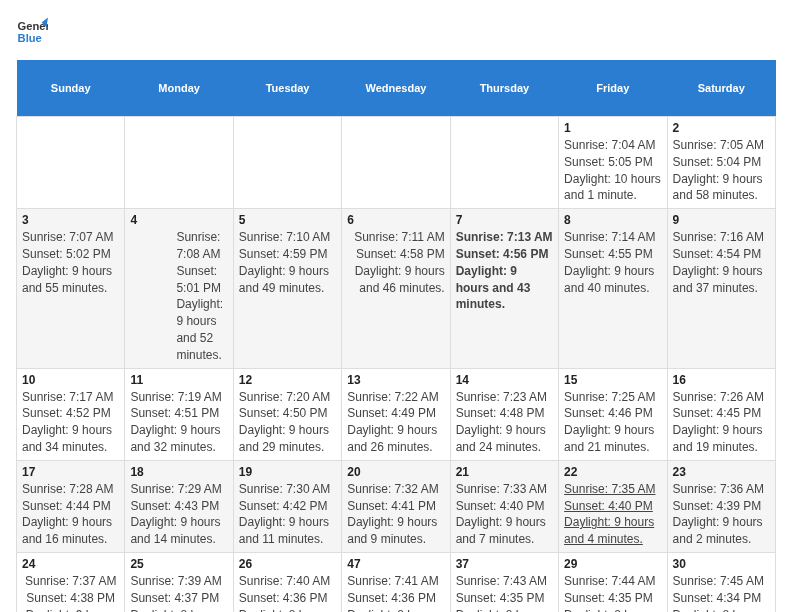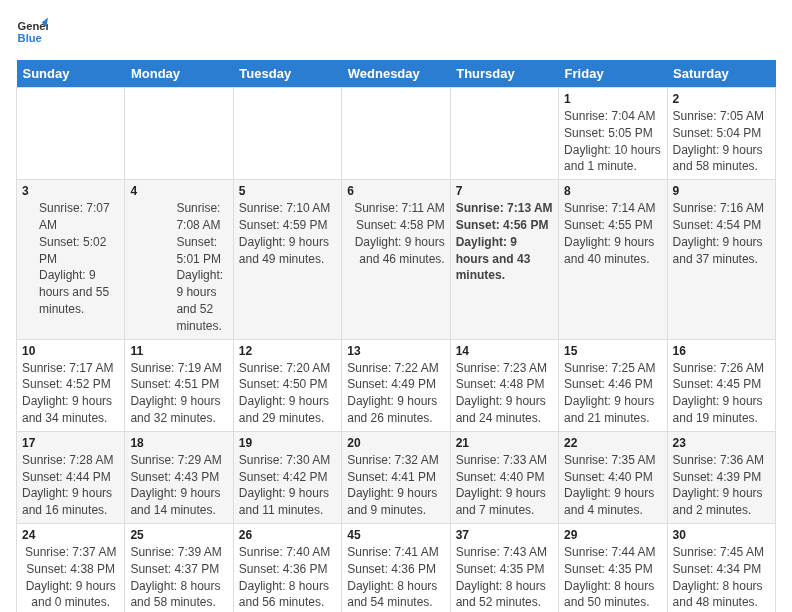--- a/index.html
+++ b/index.html
@@ -38,23 +38,23 @@
       color: #555;
     }
     table {
       width: 100%;
       border-collapse: collapse;
       font-size: 10px;
     }
     th {
       background-color: #2a7dd1;
       color: white;
-      text-align: left;
-      padding: 6px 6px;
-      font-size: 13px;
+      text-align: center;
+      padding: 22px 6px;
+      font-size: 11px;
       font-weight: bold;
     }
     td {
       vertical-align: top;
       padding: 4px 5px;
       border: 1px solid #ddd;
       width: 14.28%;
       min-height: 80px;
       height: 90px;
     }
@@ -125,21 +125,21 @@
         <td>
           <div class="day-number">2</div>
           <div class="day-info" style="white-space: pre-line;">Sunrise: 7:05 AM
 Sunset: 5:04 PM
 Daylight: 9 hours and 58 minutes.</div>
         </td>
       </tr>
       <tr>
         <td>
           <div class="day-number">3</div>
-          <div class="day-info" style="white-space: pre-line; margin-left: 17px;">Sunrise: 7:07 AM
+          <div class="day-info" style="white-space: pre-line;">Sunrise: 7:07 AM
 Sunset: 5:02 PM
 Daylight: 9 hours and 55 minutes.</div>
         </td>
         <td>
           <div class="day-number">4</div>
           <div class="day-info" style="white-space: pre-line; margin-left: 46px;">Sunrise: 7:08 AM
 Sunset: 5:01 PM
 Daylight: 9 hours and 52 minutes.</div>
         </td>
         <td>
@@ -243,21 +243,21 @@
 Daylight: 9 hours and 9 minutes.</div>
         </td>
         <td>
           <div class="day-number">21</div>
           <div class="day-info" style="white-space: pre-line;">Sunrise: 7:33 AM
 Sunset: 4:40 PM
 Daylight: 9 hours and 7 minutes.</div>
         </td>
         <td>
           <div class="day-number">22</div>
-          <div class="day-info" style="white-space: pre-line;">Sunrise: 7:35 AM
+          <div class="day-info" style="white-space: pre-line; text-decoration: underline;">Sunrise: 7:35 AM
 Sunset: 4:40 PM
 Daylight: 9 hours and 4 minutes.</div>
         </td>
         <td>
           <div class="day-number">23</div>
           <div class="day-info" style="white-space: pre-line;">Sunrise: 7:36 AM
 Sunset: 4:39 PM
 Daylight: 9 hours and 2 minutes.</div>
         </td>
       </tr>
@@ -274,21 +274,21 @@
 Sunset: 4:37 PM
 Daylight: 8 hours and 58 minutes.</div>
         </td>
         <td>
           <div class="day-number">26</div>
           <div class="day-info" style="white-space: pre-line;">Sunrise: 7:40 AM
 Sunset: 4:36 PM
 Daylight: 8 hours and 56 minutes.</div>
         </td>
         <td>
-          <div class="day-number">45</div>
+          <div class="day-number">47</div>
           <div class="day-info" style="white-space: pre-line;">Sunrise: 7:41 AM
 Sunset: 4:36 PM
 Daylight: 8 hours and 54 minutes.</div>
         </td>
         <td>
           <div class="day-number">37</div>
           <div class="day-info" style="white-space: pre-line;">Sunrise: 7:43 AM
 Sunset: 4:35 PM
 Daylight: 8 hours and 52 minutes.</div>
         </td>

